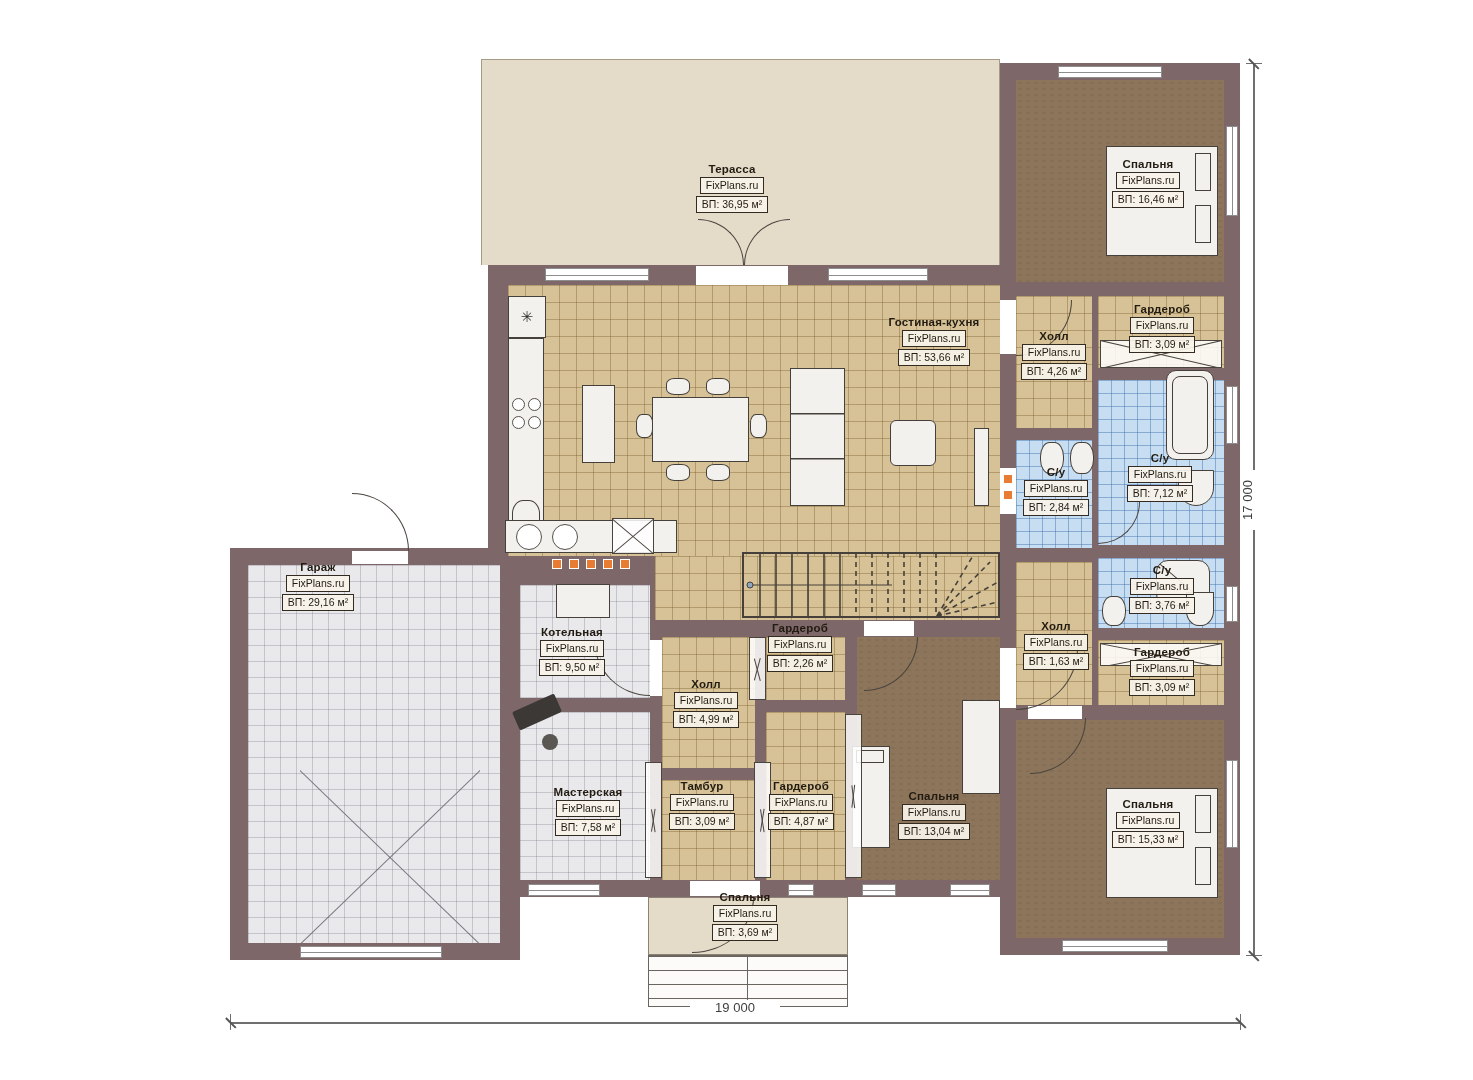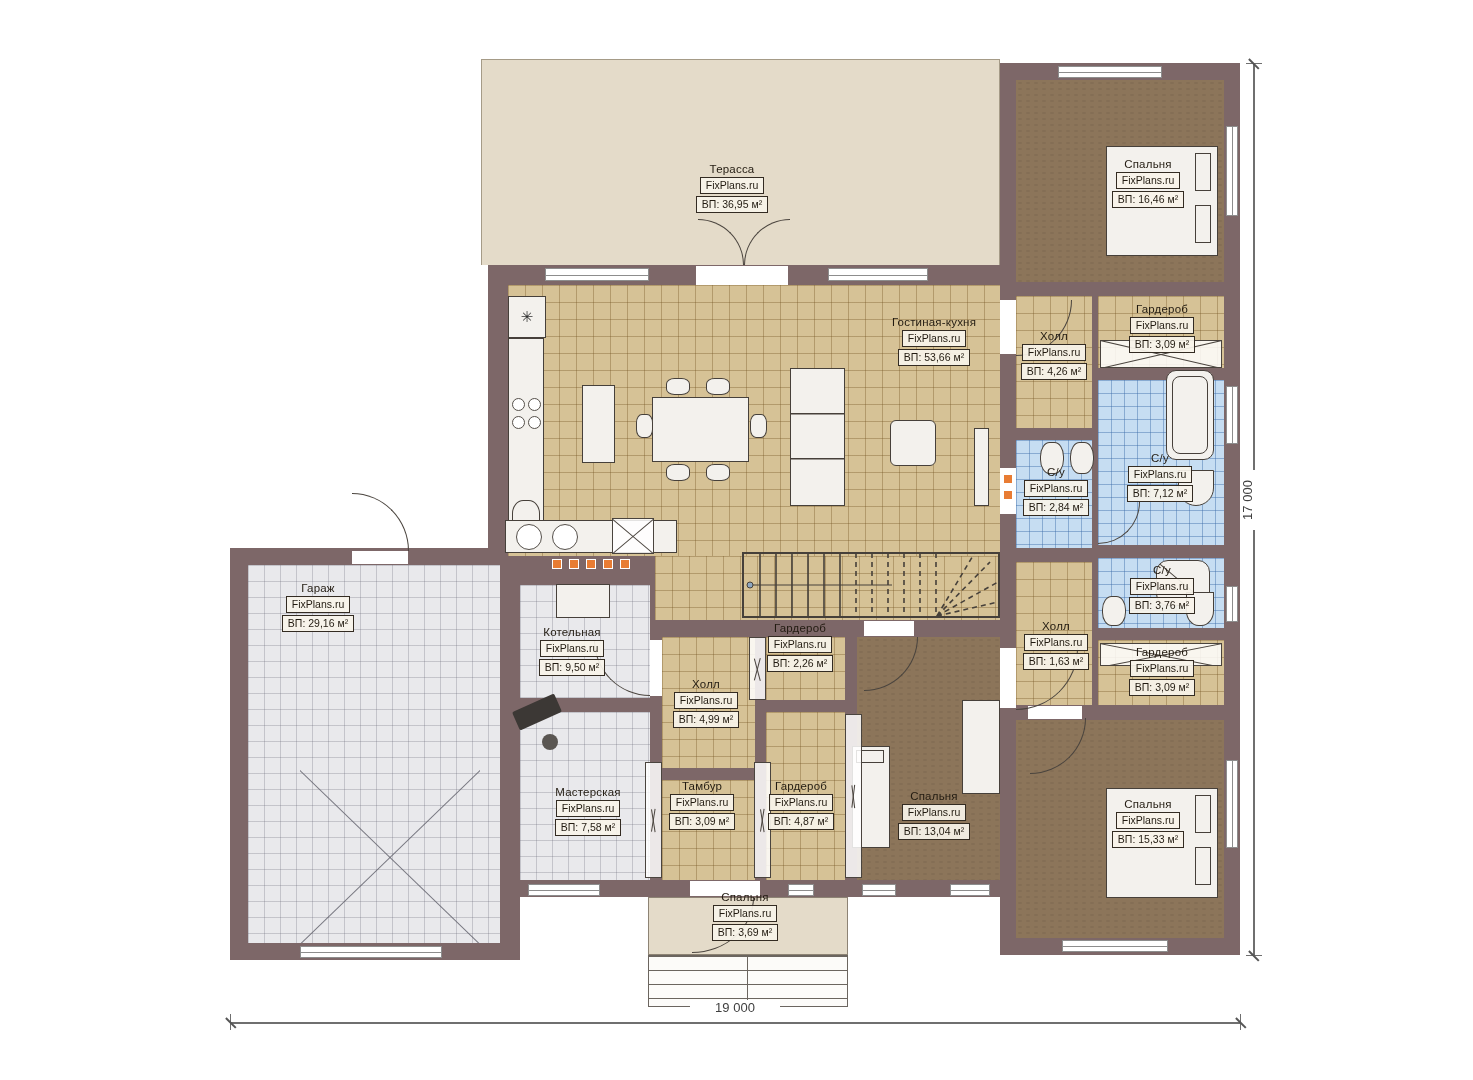--- a/index.html
+++ b/index.html
@@ -33,21 +33,21 @@
   .arc-tl{border-right:none;border-bottom:none;border-top-left-radius:100%}
   .arc-tr{border-left:none;border-bottom:none;border-top-right-radius:100%}
   .arc-bl{border-right:none;border-top:none;border-bottom-left-radius:100%}
   .arc-br{border-left:none;border-top:none;border-bottom-right-radius:100%}
   .xbox{position:absolute;border:1.5px solid #4a443e;background:rgba(255,255,255,.85);overflow:hidden;box-sizing:border-box}
   .xbox i,.cross i,.diag{position:absolute;left:-25%;top:50%;width:150%;height:0;border-top:1.5px solid #4a443e}
   .cross{position:absolute;overflow:hidden}
   .cross i{border-top:1.5px solid rgba(100,100,110,.85)}
   .dot{position:absolute;width:10px;height:10px;background:var(--accent,#e87c33);border:1px solid #fff;box-sizing:border-box}
   .label{position:absolute;display:flex;flex-direction:column;align-items:center;z-index:40}
-  .nm{font-weight:normal;font-size:11.5px;color:#221b11;text-align:right;letter-spacing:.2px}
+  .nm{font-weight:bold;font-size:11.5px;color:#221b11;text-align:right;letter-spacing:.2px}
   .bx{border:1.6px solid #332b22;background:rgba(247,243,234,.93);font-size:10.5px;color:#221b11;
       padding:0 5px;line-height:15px;margin-top:2px;white-space:nowrap}
   .steps{position:absolute;background:#fcfbf9;border:1px solid #6b655f;box-sizing:border-box;
       background-image:linear-gradient(#6b655f 1px,transparent 1px),
         linear-gradient(90deg,transparent calc(50% - .5px),#6b655f calc(50% - .5px),#6b655f calc(50% + .5px),transparent calc(50% + .5px));
       background-size:100% 14px,100% 100%}
   .dim{position:absolute;background:#6f6f6f}
   .tick{position:absolute;width:14px;height:1.5px;background:#555;transform:rotate(45deg)}
   .dimtext{position:absolute;font-size:13px;color:#3f3f3f;text-align:center;background:#fff;line-height:16px}
   .icon-glyph{position:absolute;left:0;right:0;top:50%;transform:translateY(-50%);
@@ -290,21 +290,21 @@
   <div class="label" style="left:1106px;top:646px;width:112px">
     <div class="nm">Гардероб</div>
     <div class="bx">FixPlans.ru</div>
     <div class="bx">ВП: 3,09 м²</div>
   </div>
   <div class="label" style="left:1094px;top:798px;width:108px">
     <div class="nm">Спальня</div>
     <div class="bx">FixPlans.ru</div>
     <div class="bx">ВП: 15,33 м²</div>
   </div>
-  <div class="label" style="left:262px;top:582px;width:112px">
+  <div class="label" style="left:262px;top:561px;width:112px">
     <div class="nm">Гараж</div>
     <div class="bx">FixPlans.ru</div>
     <div class="bx">ВП: 29,16 м²</div>
   </div>
   <div class="label" style="left:516px;top:626px;width:112px">
     <div class="nm">Котельная</div>
     <div class="bx">FixPlans.ru</div>
     <div class="bx">ВП: 9,50 м²</div>
   </div>
   <div class="label" style="left:654px;top:678px;width:104px">

